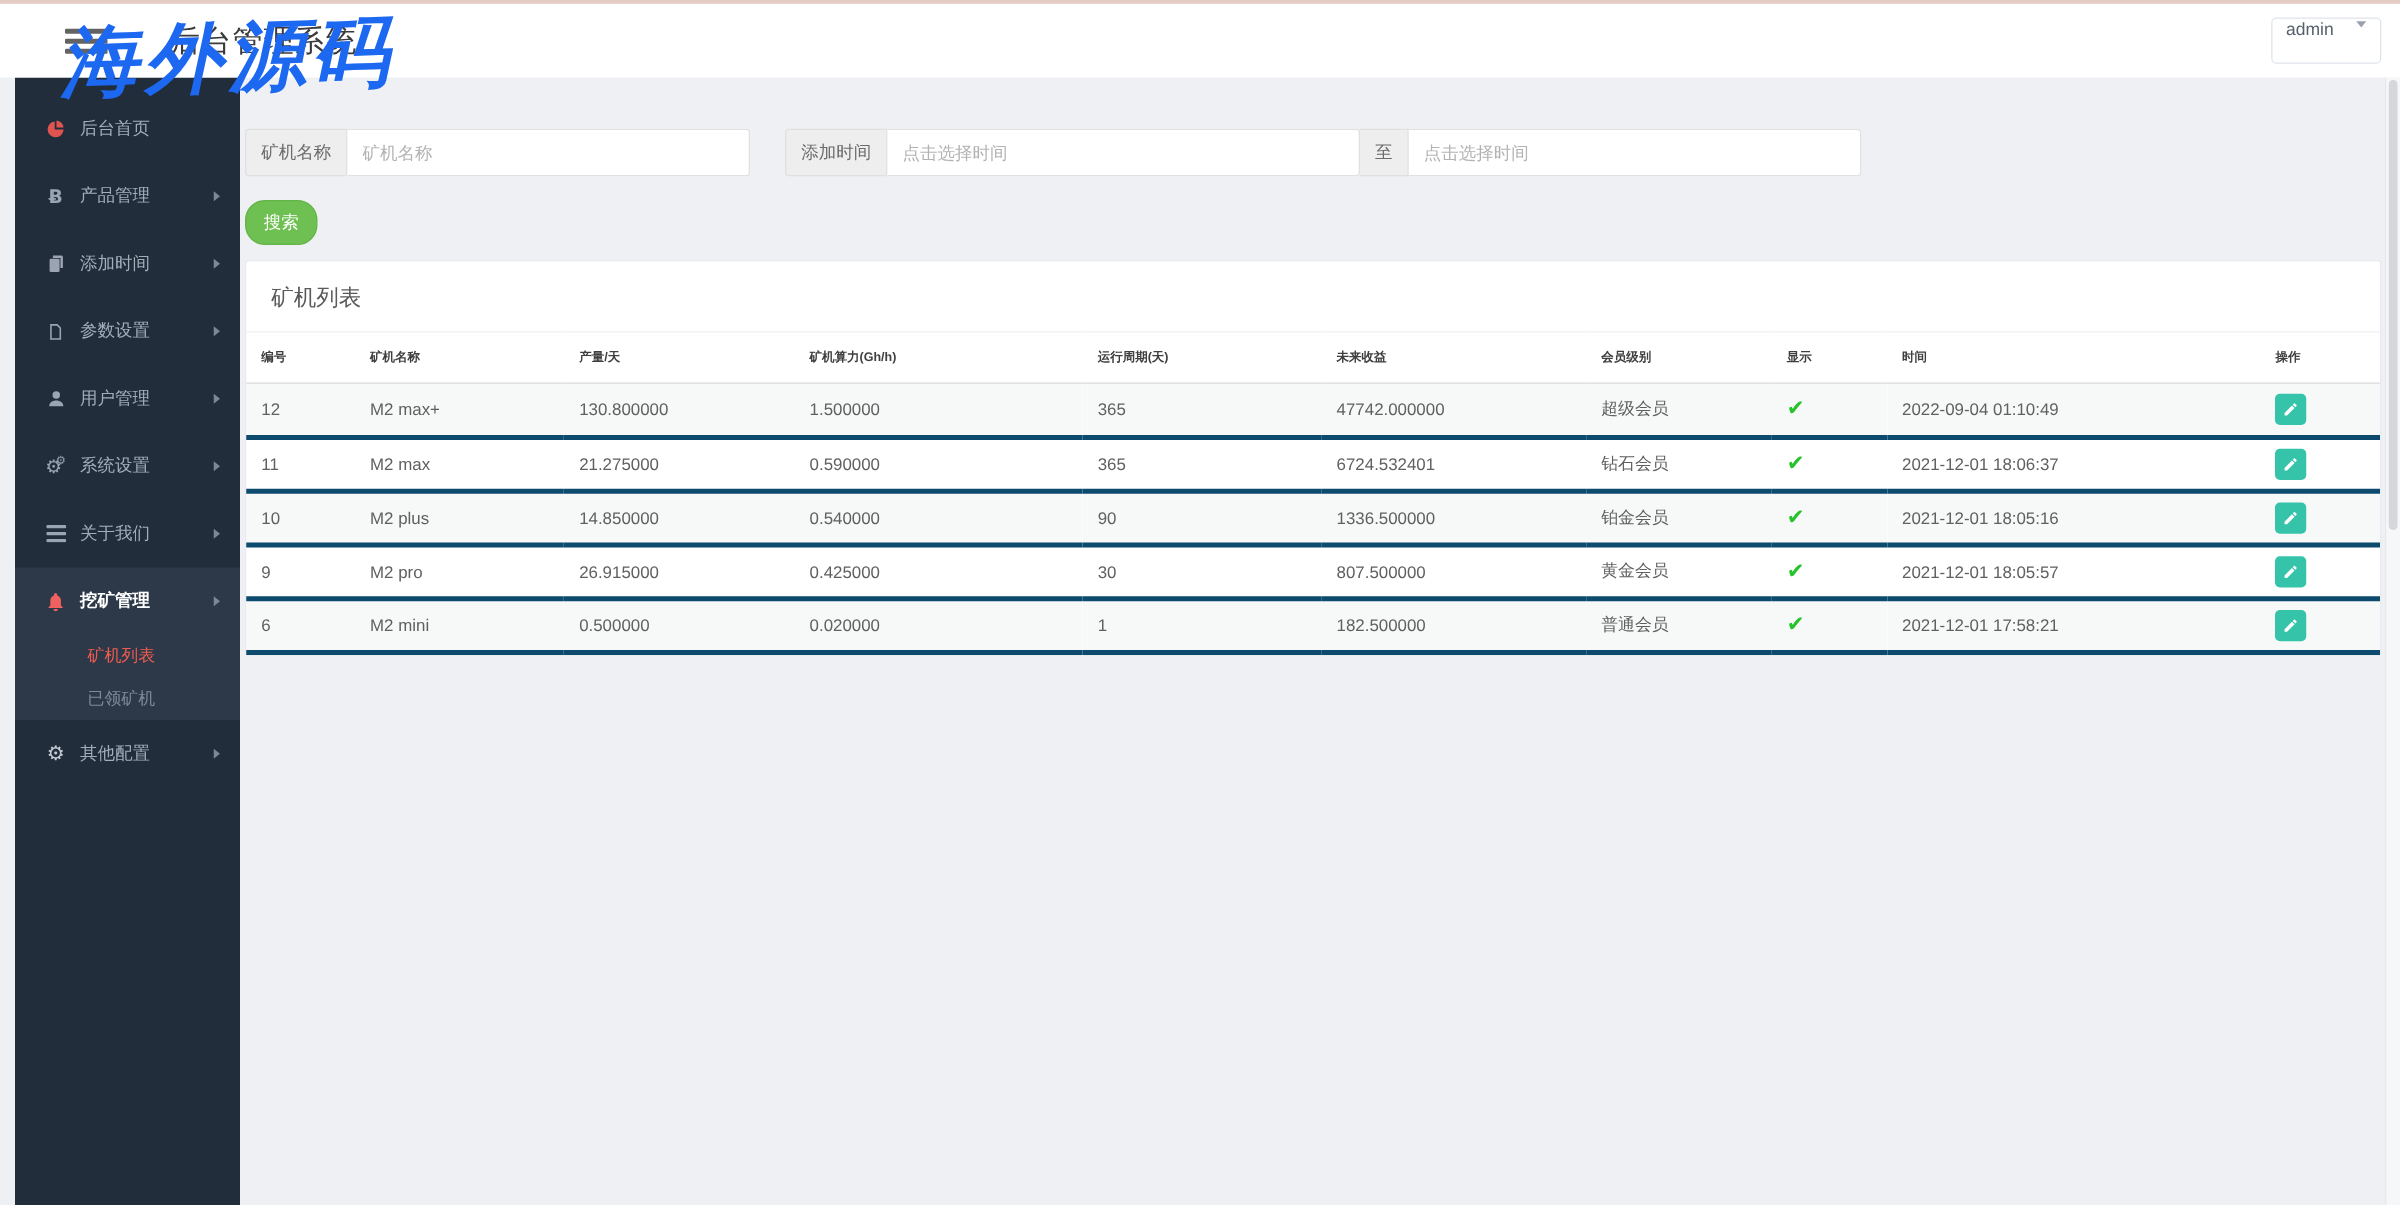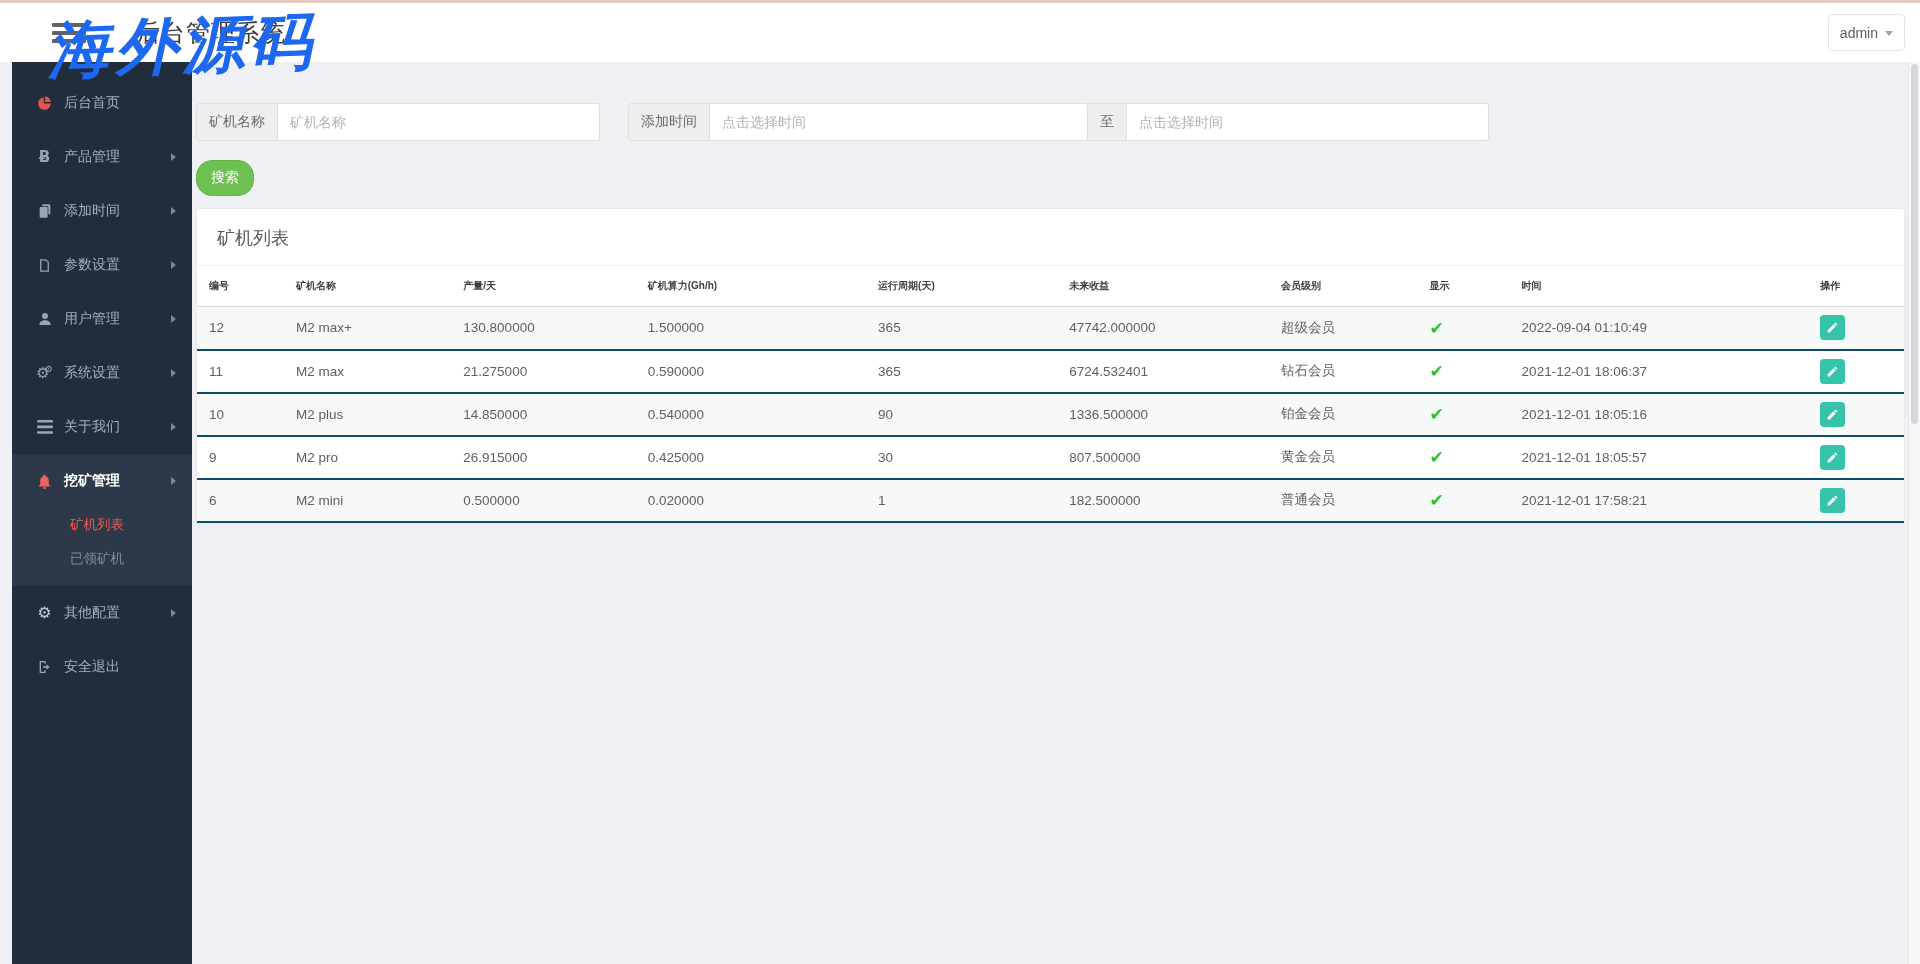--- a/index.html
+++ b/index.html
@@ -4,52 +4,52 @@
 <style>
   *{margin:0;padding:0;box-sizing:border-box}
   html,body{width:1920px;height:964px;overflow:hidden}
   body{position:relative;background:#eef0f4;font-family:"Liberation Sans","DejaVu Sans",sans-serif}
 
   .topline{position:absolute;top:0;left:0;right:0;height:3px;background:#e6cbc5;z-index:30}
   header{position:absolute;top:3px;left:0;right:0;height:59px;background:#fff;display:flex;align-items:center;z-index:20}
   .hamburger{margin-left:52px;width:34px;cursor:pointer}
   .hamburger span{display:block;height:4px;background:#636363;margin:4px 0;border-radius:1px}
   .app-title{margin-left:50px;font-size:24px;font-weight:400;color:#3b3b3b;letter-spacing:1px}
-  .admin-btn{position:absolute;right:15px;top:11px;height:37px;min-width:68px;background:#fff;border:1px solid #dfe4ec;border-radius:4px;font-size:14px;color:#56606c;display:flex;align-items:center;gap:7px;padding:0 11px;cursor:pointer;font-family:inherit}
+  .admin-btn{position:absolute;right:15px;top:11px;height:37px;min-width:68px;background:#fff;border:1px solid #dfe4ec;border-radius:4px;font-size:14px;color:#56606c;display:flex;gap:18px;padding:0 11px;cursor:pointer;font-family:inherit}
   .caret{width:0;height:0;border-top:5px solid #9aa2ad;border-left:4px solid transparent;border-right:4px solid transparent;margin-top:2px}
 
   aside{position:absolute;top:62px;left:12px;bottom:0;width:180px;background:#212d3b;padding-top:14px;z-index:10}
   .sb-item{height:54px;display:flex;align-items:center;padding:0 16px 0 20px;color:#a3aeb9;font-size:14px;cursor:pointer}
   .sb-icon{width:25px;display:inline-flex;justify-content:center;align-items:center;margin-right:7px}
   .ticon{font-size:15px;font-weight:bold;color:#9aa5b1;font-family:"DejaVu Sans",sans-serif}
   .gi{font-size:15px;color:#9aa5b1;line-height:1;font-family:"DejaVu Sans",sans-serif}
   .gi.small{font-size:9px;margin-left:-5px;vertical-align:top}
   .gi.light{color:#c3cbd4}
   .sb-label{flex:1}
   .sb-arrow{width:0;height:0;border-left:5px solid #7c8894;border-top:4px solid transparent;border-bottom:4px solid transparent}
-  .sb-group{background:#2d3949;padding-bottom:10px}
+  .sb-group{background:#2d3949;padding-bottom:0}
   .sb-group > .sb-item{color:#fff;font-weight:bold}
   .sub-item{height:34px;line-height:34px;padding-left:58px;font-size:13.5px;color:#7f8a96;cursor:pointer}
   .sub-item.active{color:#f15b50}
 
   main{position:absolute;left:180px;top:62px;right:0;bottom:0;padding:41px 15px 0 16px}
   .filter-row{display:flex;gap:28px}
   .input-group{display:flex;height:38px}
   .addon{background:#eeeeee;border:1px solid #e0e0e0;display:flex;align-items:center;padding:0 12px;font-size:14px;color:#6b6b6b;border-radius:3px 0 0 3px;white-space:nowrap}
   .addon.mid{border-radius:0;border-left:none}
   .input-group input{border:1px solid #e0e0e0;border-left:none;padding:0 12px;font-size:14px;color:#333;border-radius:0 3px 3px 0;outline:none;background:#fff;font-family:inherit}
   .input-group input::placeholder{color:#b3b3b3}
   .w-name{width:322px}.w-d1{width:378px;border-radius:0}.w-d2{width:362px}
   .search-btn{margin-top:19px;height:36px;padding:0 14px;background:#6ec052;border:1px solid #61b546;color:#fff;font-size:14px;border-radius:16px;cursor:pointer;font-family:inherit}
 
   .panel{margin-top:12px;background:#fff;border:1px solid #e8eaee;border-radius:3px}
   .panel-title{padding:17px 20px 15px;font-size:18px;color:#5a5a5a}
   table{width:100%;border-collapse:collapse;table-layout:fixed}
   thead th{font-size:10px;color:#3f3f3f;text-align:left;font-weight:bold;height:41px;padding:0 4px 0 12px;border-top:1px solid #f0f0f0;border-bottom:1px solid #d9d9d9}
-  tbody td{height:43px;font-size:13.5px;color:#606060;padding:0 4px 0 12px;border-bottom:2px solid #0c4a6e;overflow:hidden;white-space:nowrap}
+  tbody td{height:43px;font-size:13.5px;color:#606060;padding:0 4px 0 12px;border-bottom:4px solid #0c4a6e;overflow:hidden;white-space:nowrap}
   tbody tr:nth-child(odd){background:#f7f8f8}
   .check{color:#26c32b;font-size:17px;font-weight:bold;font-family:"DejaVu Sans",sans-serif}
   .edit-btn{width:25px;height:25px;border-radius:4px;background:#35c3aa;border:none;display:inline-flex;align-items:center;justify-content:center;cursor:pointer}
 
   .watermark{position:absolute;left:48px;top:4px;font-family:"DejaVu Serif","Liberation Serif",serif;font-style:italic;font-weight:bold;font-size:62px;color:#1d68f0;letter-spacing:5px;transform:rotate(-2deg);z-index:40;pointer-events:none;white-space:nowrap}
 
   .scrollbar{position:absolute;right:0;top:62px;width:12px;bottom:0;background:#f6f7f8;border-left:1px solid #e8e8e8;z-index:25}
   .scroll-thumb{position:absolute;top:2px;left:2px;right:2px;height:360px;background:#d5d7da;border-radius:5px;cursor:pointer}
 </style>
 </head>
@@ -151,29 +151,20 @@
         <div class="sub-item active">矿机列表</div>
         <div class="sub-item">已领矿机</div>
       </div>
     </div>
     <div class="sb-item">
       <span class="sb-icon">
         <span class="gi light" style="font-size:16px">⚙</span>
       </span>
       <span class="sb-label">其他配置</span>
       <span class="sb-arrow"></span>
-    </div>
-    <div class="sb-item">
-      <span class="sb-icon">
-        <svg viewBox="0 0 24 24" width="16" height="16">
-          <path fill="#9aa5b1" d="M4 3h9v4h-2V5H6v14h5v-2h2v4H4z"></path>
-          <path fill="#9aa5b1" d="M14 8l5 4-5 4v-3H9v-2h5z"></path>
-        </svg>
-      </span>
-      <span class="sb-label">安全退出</span>
     </div>
   </aside>
 
 <main>
   <div class="filter-row">
     <div class="input-group">
       <span class="addon">矿机名称</span>
       <input class="w-name" type="text" placeholder="矿机名称" style="">
     </div>
     <div class="input-group">

